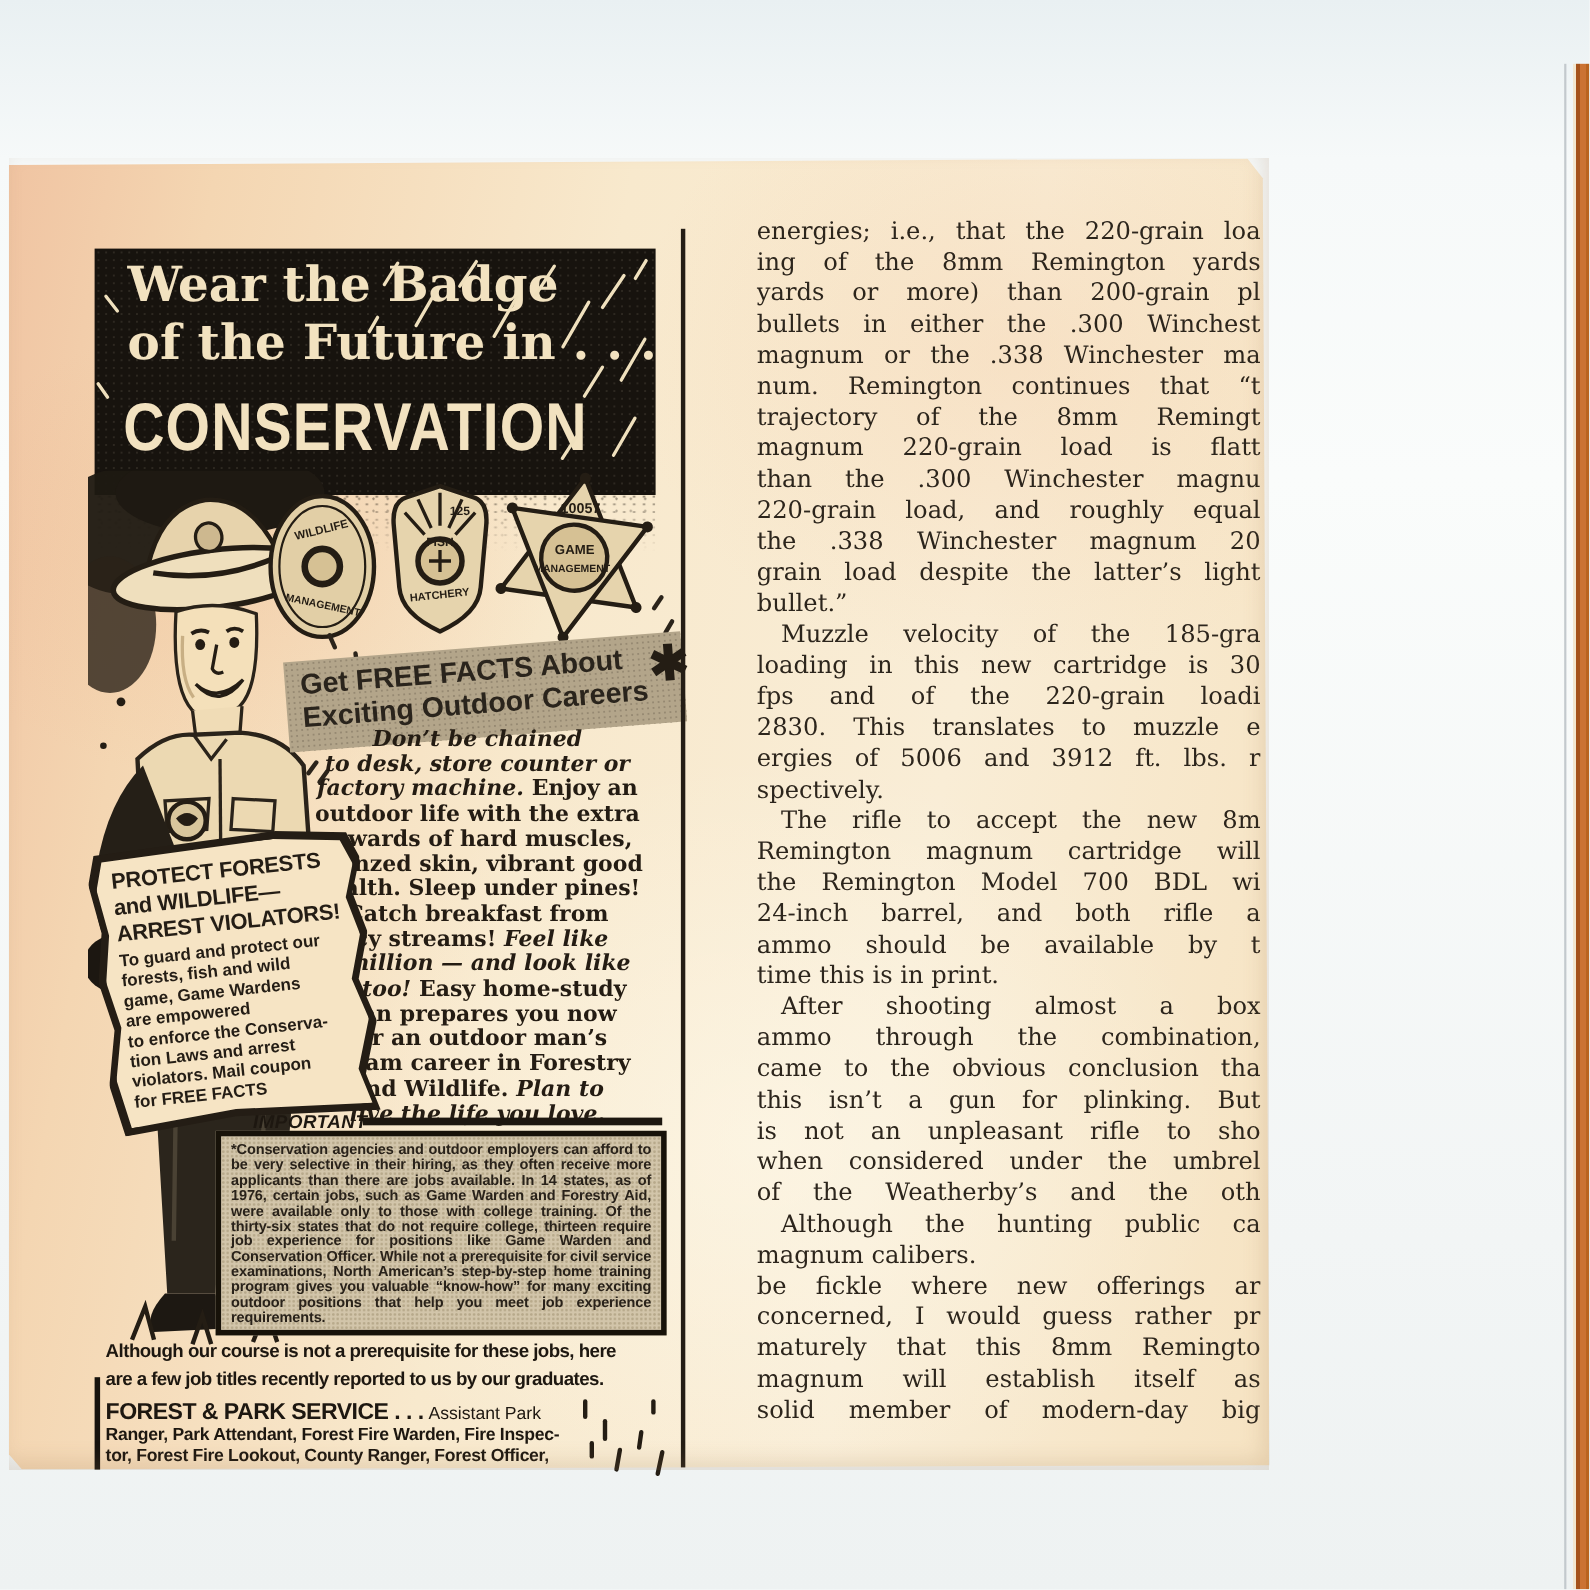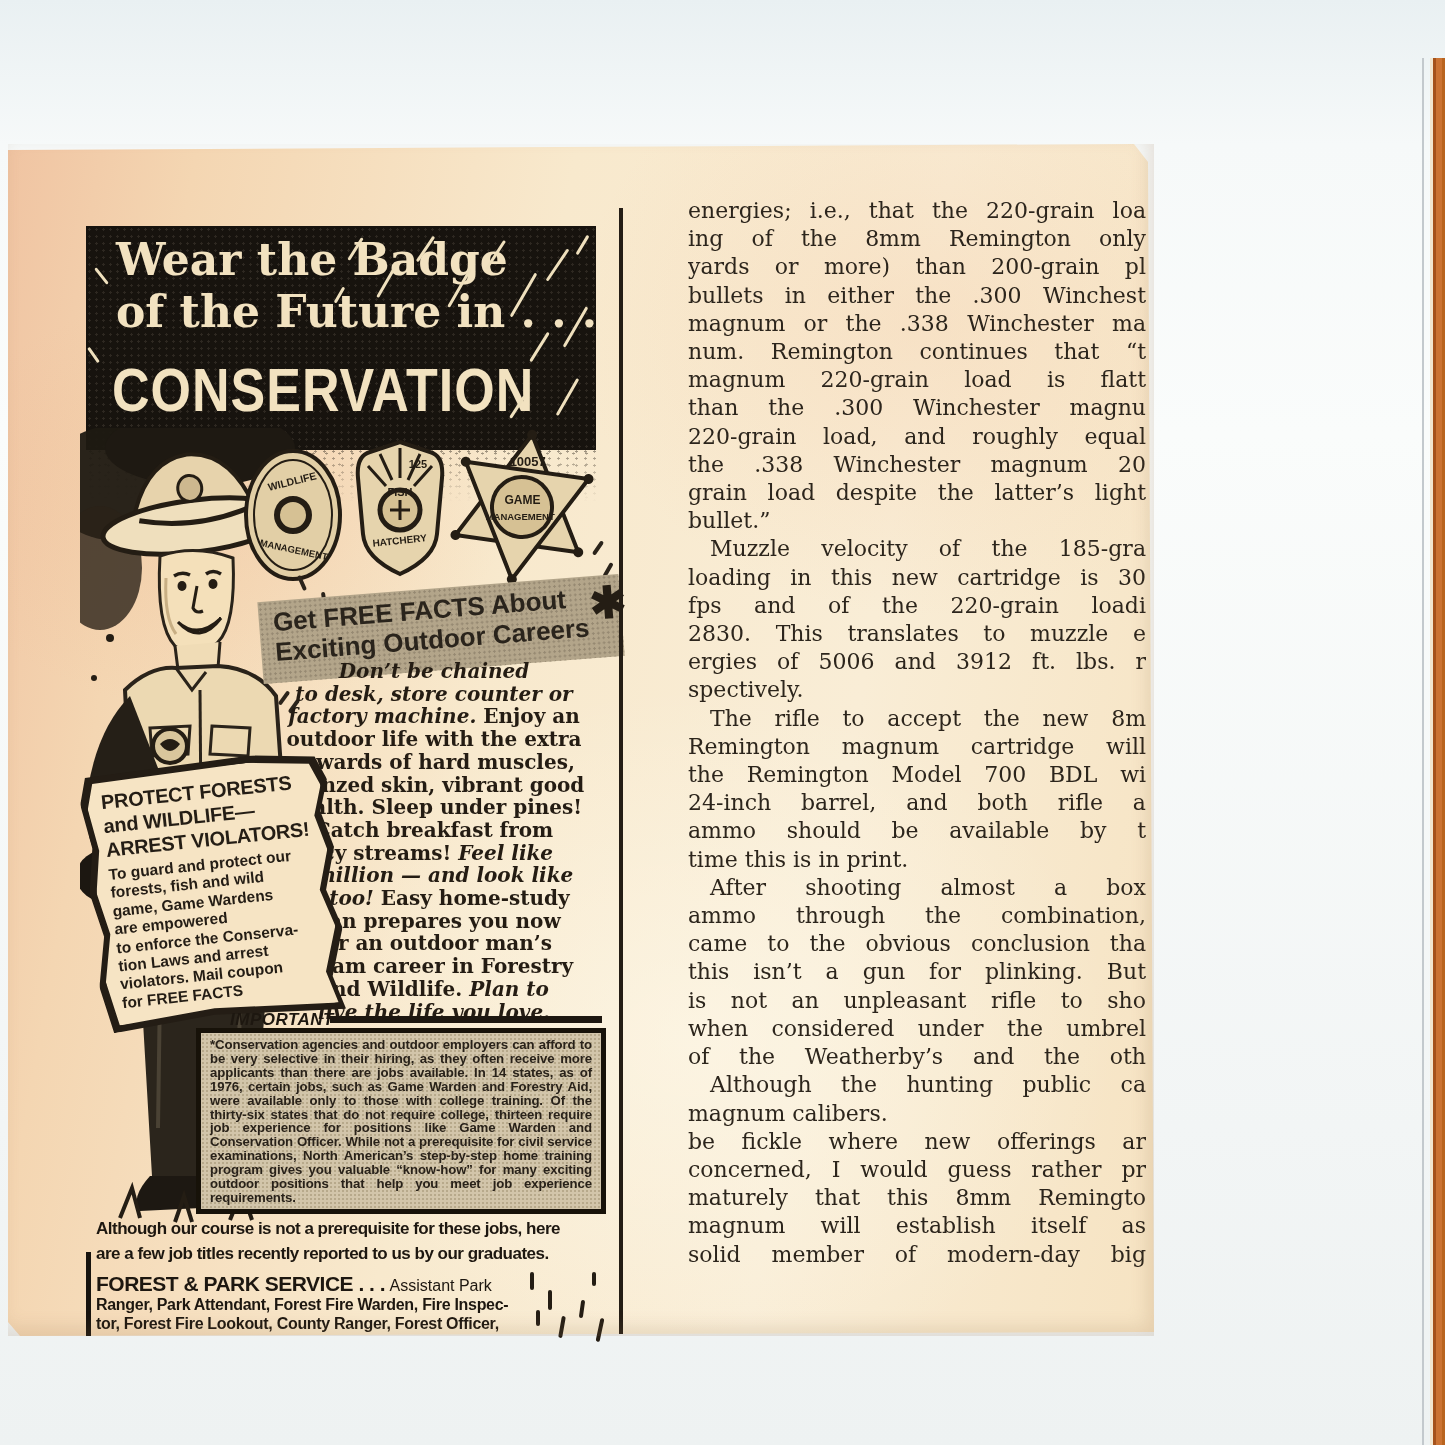--- a/index.html
+++ b/index.html
@@ -272,25 +272,26 @@
   <div class="tick" style="left:548px;top:1290px;height:20px"></div>
   <div class="tick" style="left:536px;top:1310px;height:16px"></div>
   <div class="tick" style="left:560px;top:1316px;height:22px;transform:rotate(10deg)"></div>
   <div class="tick" style="left:580px;top:1300px;height:18px;transform:rotate(8deg)"></div>
   <div class="tick" style="left:598px;top:1318px;height:24px;transform:rotate(12deg)"></div>
   <div class="tick" style="left:592px;top:1272px;height:14px"></div>
 
   <div class="col-rule"></div>
   <div class="article">
       <div class="aline">energies; i.e., that the 220-grain loa</div>
-      <div class="aline">ing of the 8mm Remington only</div>
+      <div class="aline">ing of the 8mm Remington yards</div>
       <div class="aline">yards or more) than 200-grain pl</div>
       <div class="aline">bullets in either the .300 Winchest</div>
       <div class="aline">magnum or the .338 Winchester ma</div>
       <div class="aline">num. Remington continues that “t</div>
+      <div class="aline">trajectory of the 8mm Remingt</div>
       <div class="aline">magnum 220-grain load is flatt</div>
       <div class="aline">than the .300 Winchester magnu</div>
       <div class="aline">220-grain load, and roughly equal</div>
       <div class="aline">the .338 Winchester magnum 20</div>
       <div class="aline">grain load despite the latter’s light</div>
       <div class="aline pend">bullet.”</div>
       <div class="aline"> Muzzle velocity of the 185-gra</div>
       <div class="aline">loading in this new cartridge is 30</div>
       <div class="aline">fps and of the 220-grain loadi</div>
       <div class="aline">2830. This translates to muzzle e</div>

